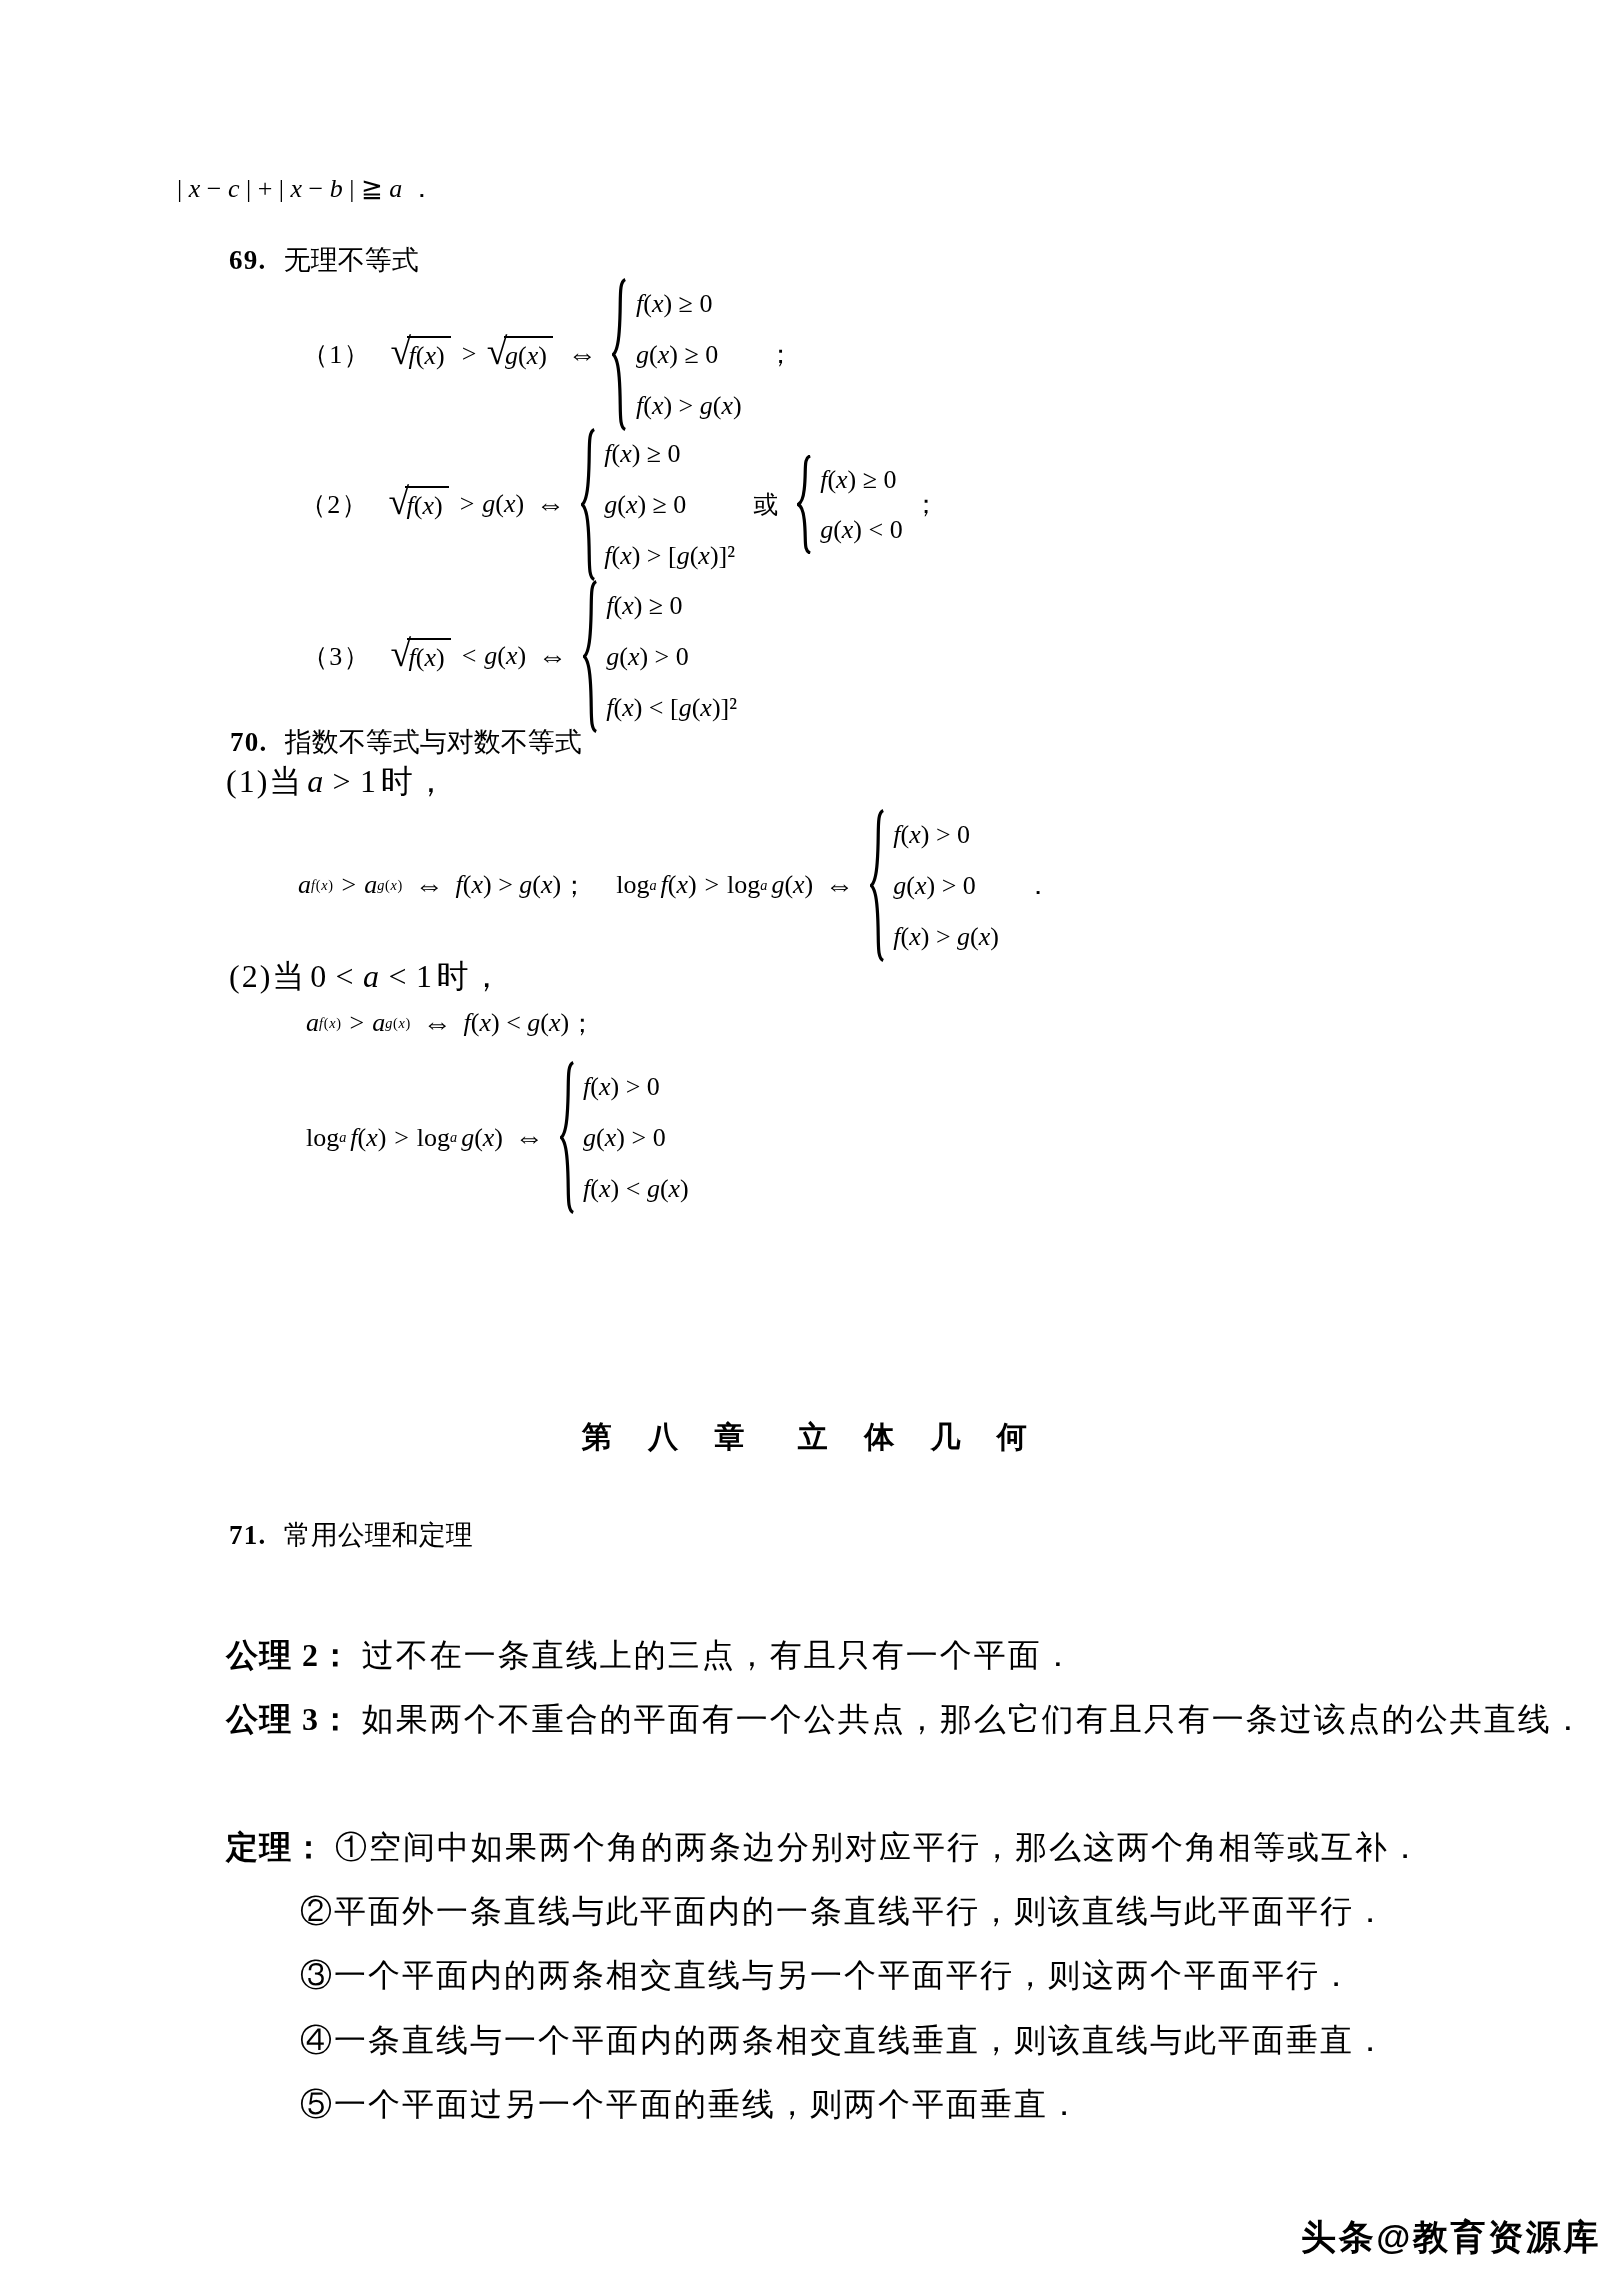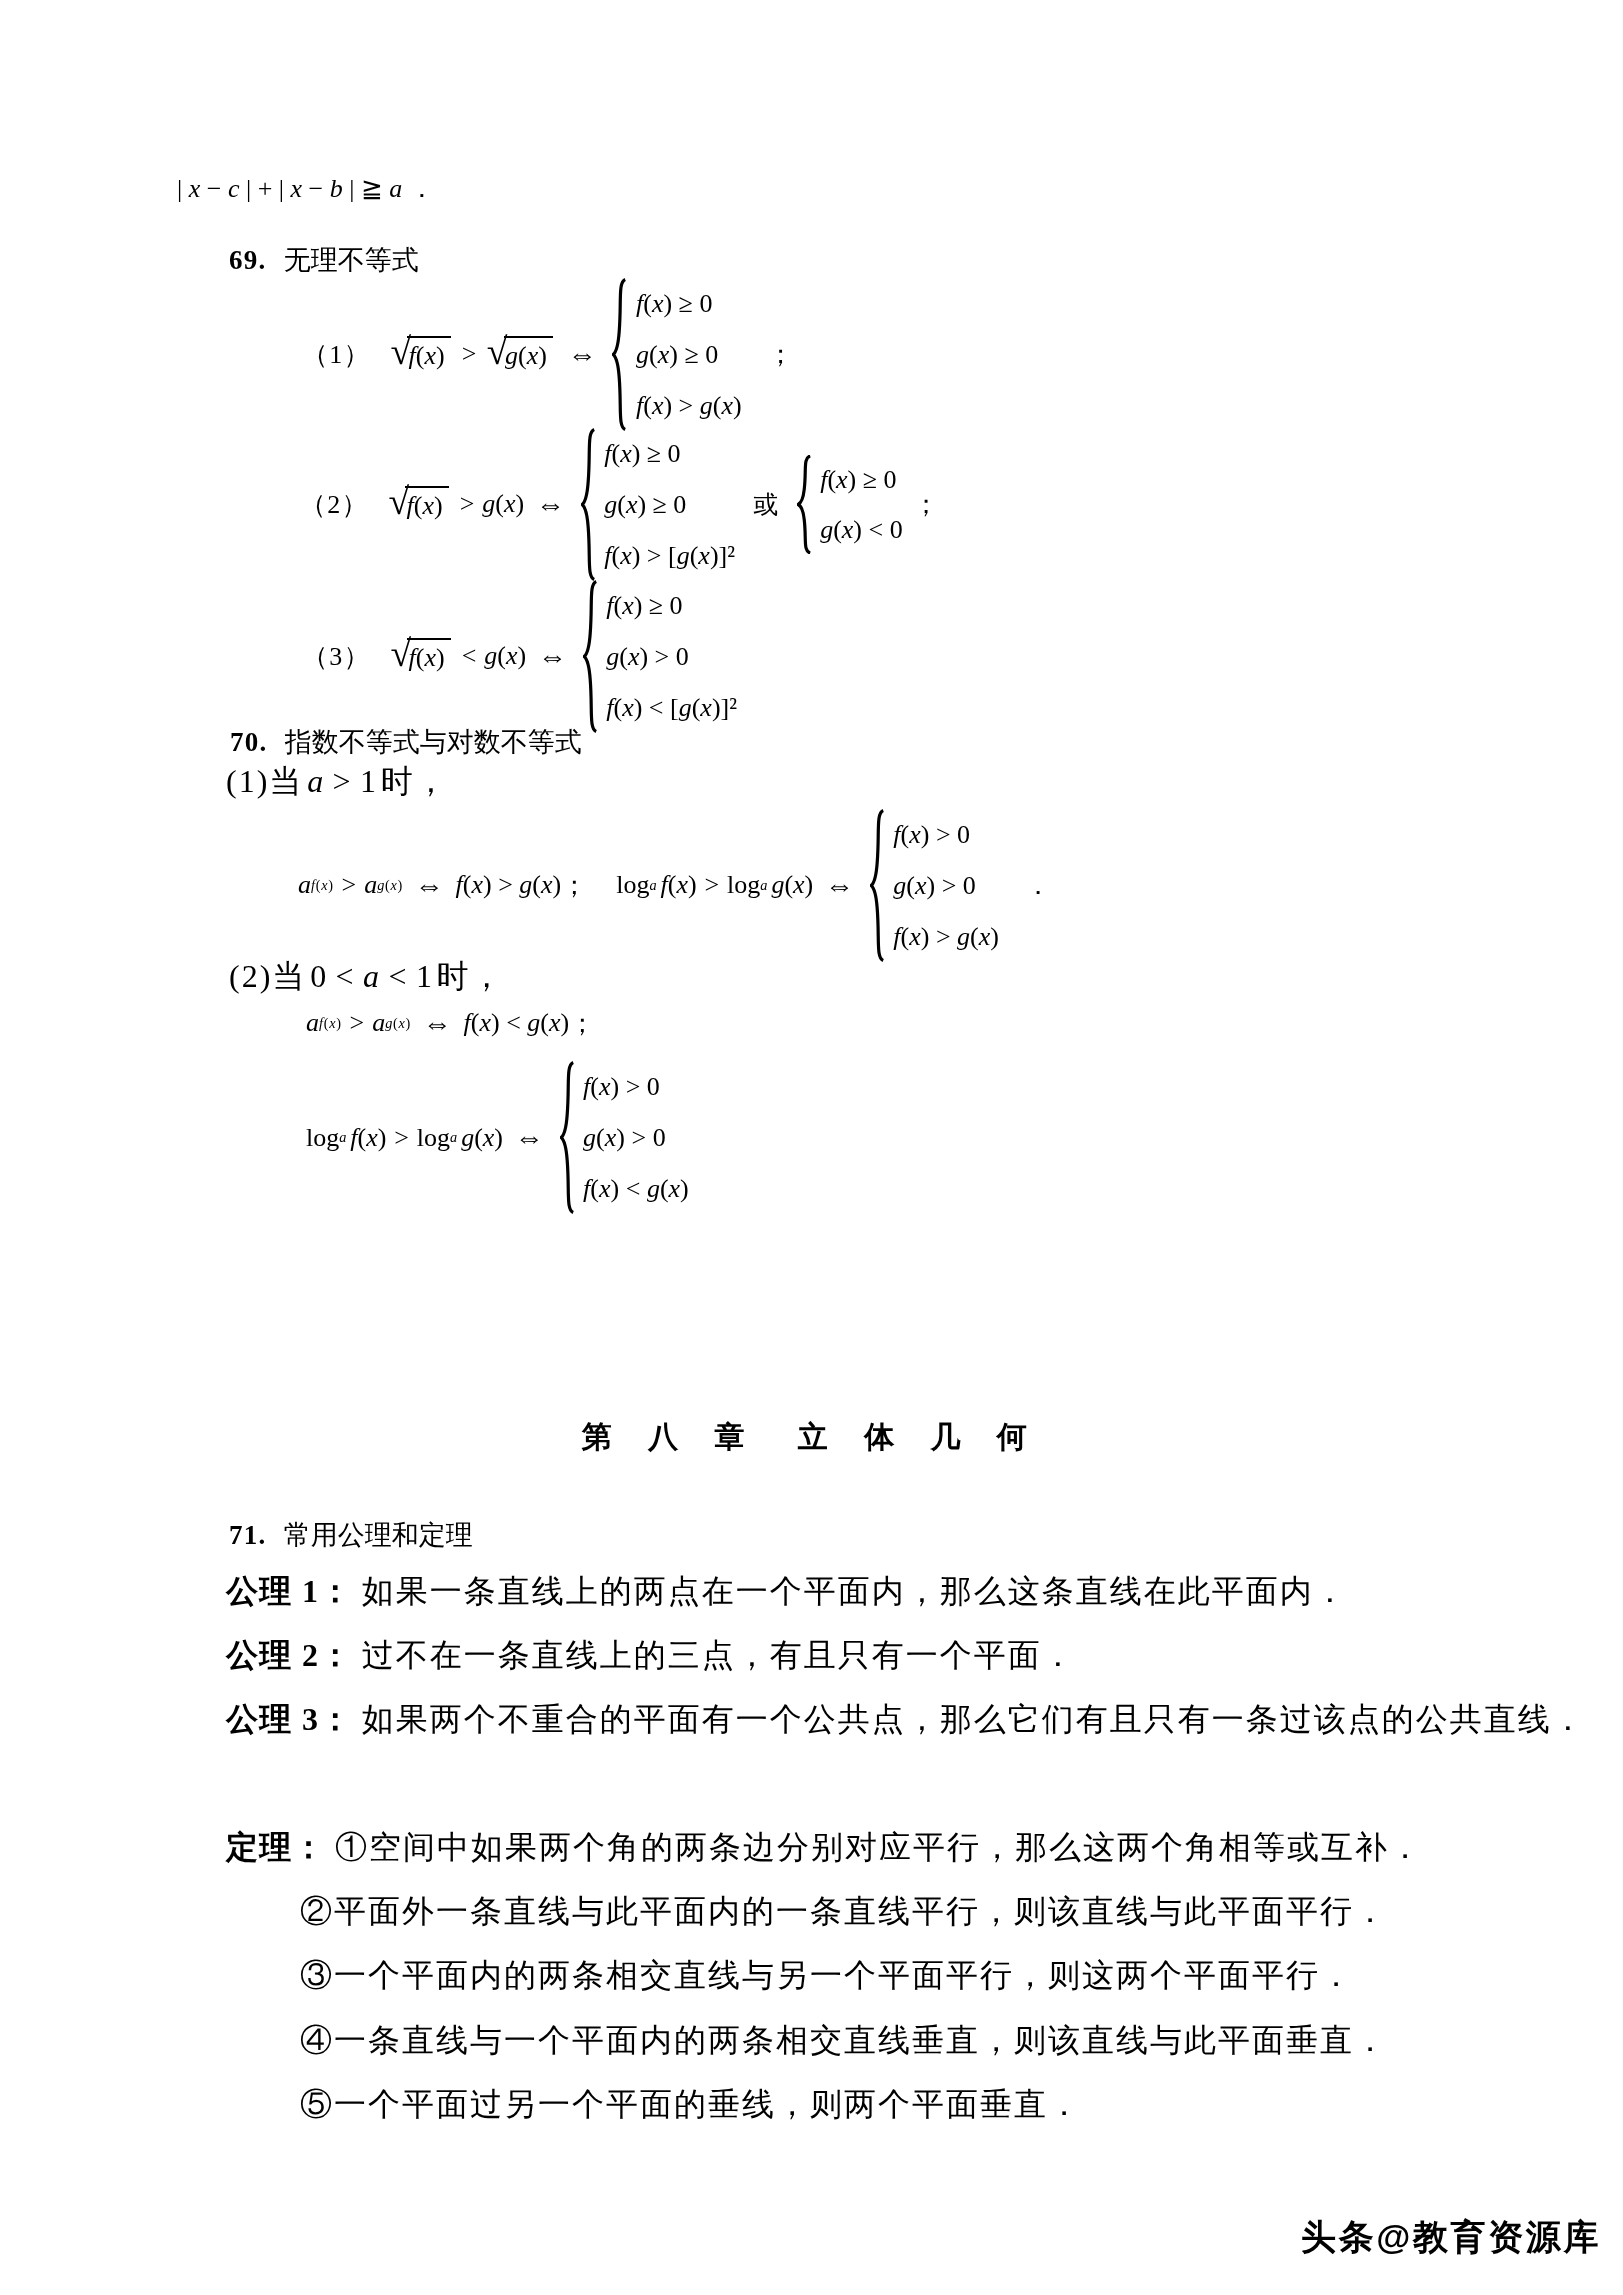--- a/index.html
+++ b/index.html
@@ -223,23 +223,20 @@
   </div>
 
   <div class="abs chapter" style="top:1417px;">
     <span>第 八 章</span><span class="gap"></span><span>立 体 几 何</span>
   </div>
 
   <div class="abs shead" style="left:229px;top:1517px;">
     <span class="num">71.</span><span>常用公理和定理</span>
   </div>
 
-  <div class="abs bodyline" style="left:226px;top:1576px;">
-    <b>公理 1：</b><span>如果一条直线上的两点在一个平面内，那么这条直线在此平面内．</span>
-  </div>
   <div class="abs bodyline" style="left:226px;top:1640px;">
     <b>公理 2：</b><span>过不在一条直线上的三点，有且只有一个平面．</span>
   </div>
   <div class="abs bodyline" style="left:226px;top:1704px;">
     <b>公理 3：</b><span>如果两个不重合的平面有一个公共点，那么它们有且只有一条过该点的公共直线．</span>
   </div>
 
   <div class="abs bodyline" style="left:226px;top:1832px;">
     <b>定理：</b><span>①空间中如果两个角的两条边分别对应平行，那么这两个角相等或互补．</span>
   </div>

